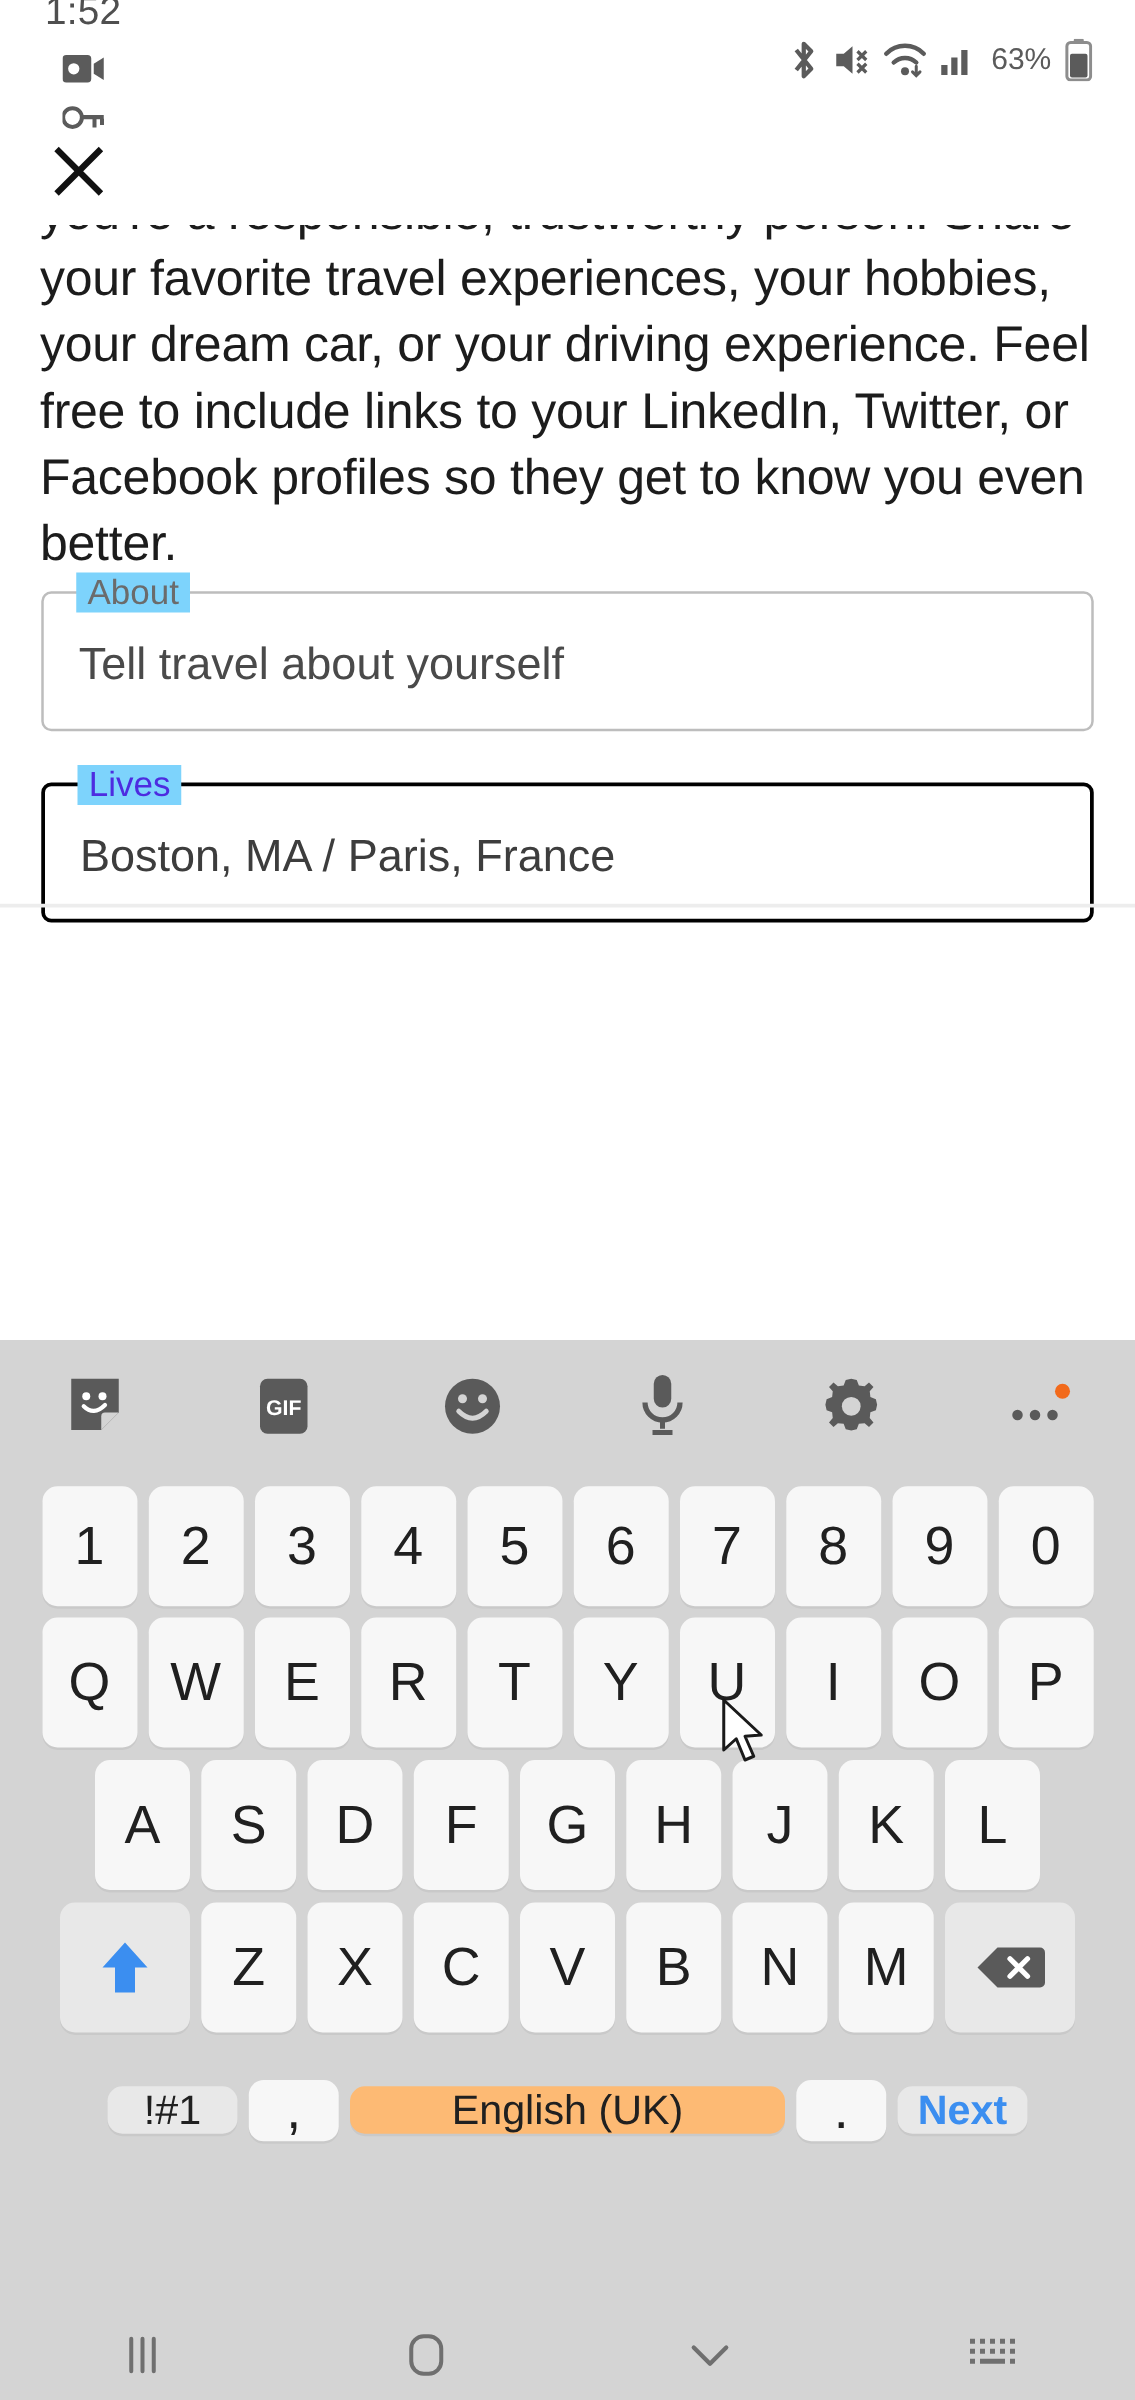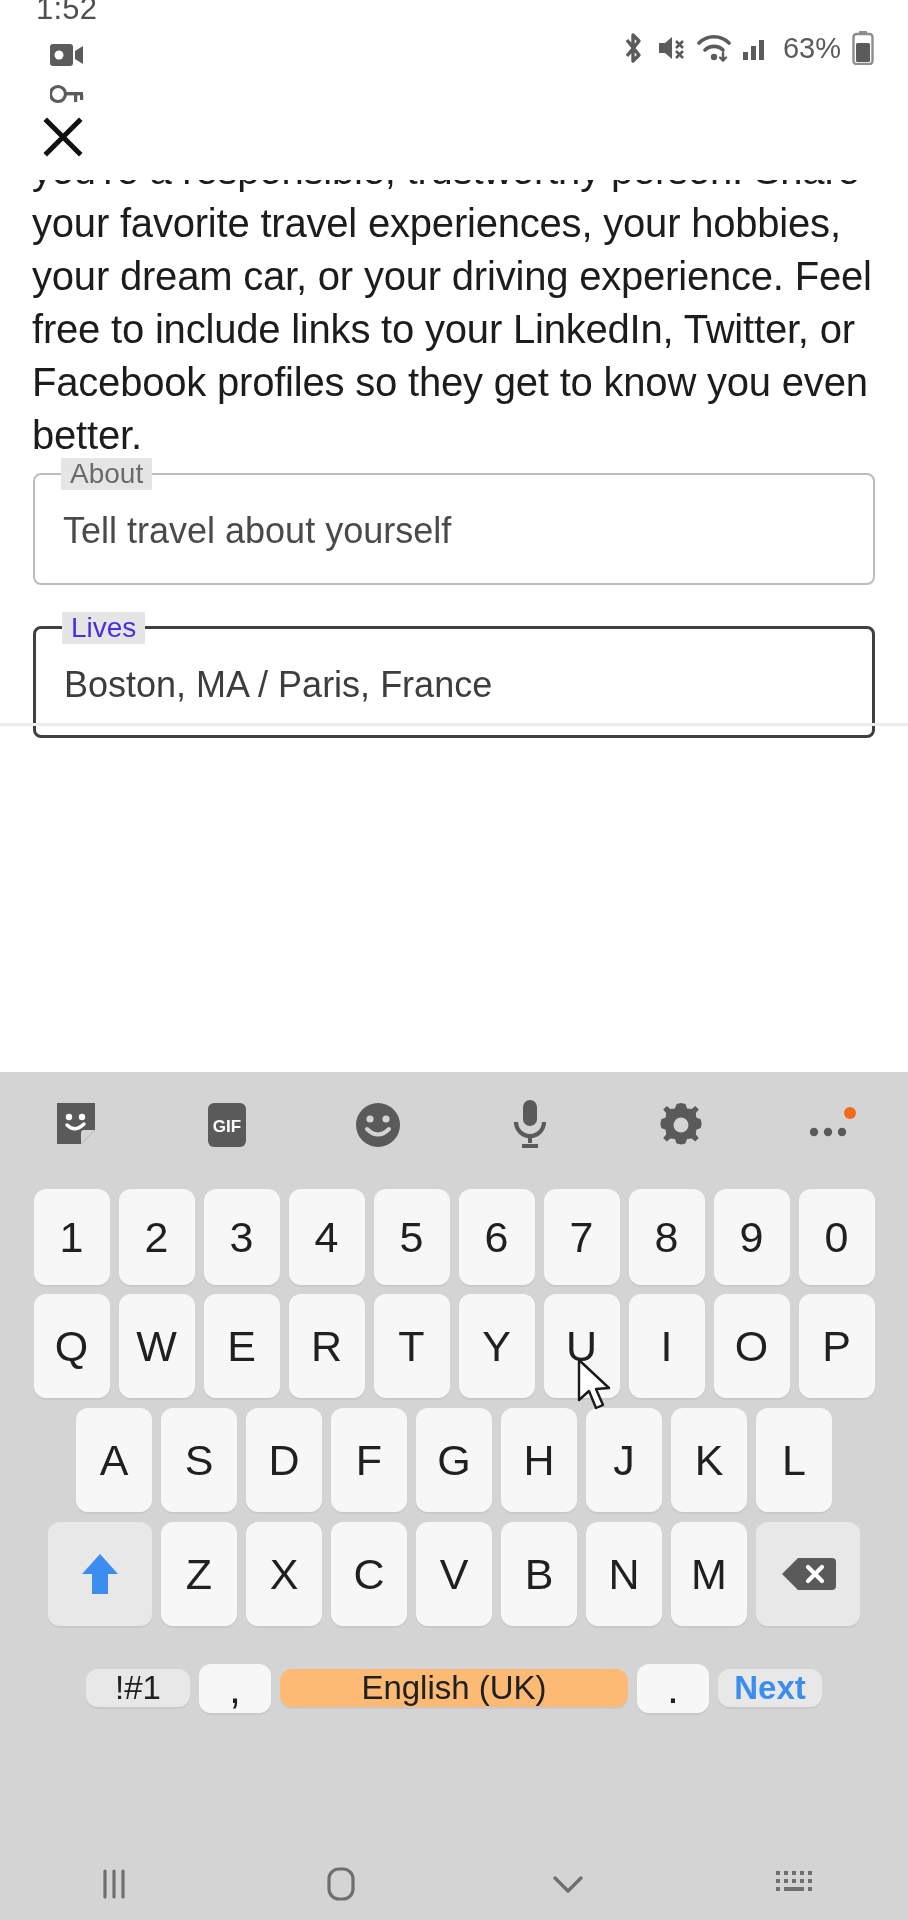--- a/index.html
+++ b/index.html
@@ -13,21 +13,21 @@
 
   
   .statusbar{
     position:absolute; top:0; left:0; width:908px; height:96px;
     display:flex; align-items:center; justify-content:space-between;
     padding:0 34px 0 36px; background:#fff; color:#5b5b5b;
   }
   .sb-left{ display:flex; align-items:center; gap:14px;flex-direction:column; }
   .sb-time{ font-size:31px; color:#4f4f4f; letter-spacing:.2px; }
   .sb-right{ display:flex; align-items:center; gap:11px; }
-  .sb-batt-text{ font-size:29px; color:#5b5b5b; margin-left:2px; }
+  .sb-batt-text{ font-size:24px; color:#5b5b5b; margin-left:2px; }
   .ic{ display:inline-block; line-height:0; }
 
   
   .close-row{ position:absolute; top:96px; left:0; width:908px; height:84px; }
   .close-btn{
     position:absolute; left:30px; top:8px;
     width:66px; height:66px; display:flex; align-items:center; justify-content:center;
   }
 
   
@@ -40,26 +40,26 @@
     font-size:40px; line-height:53px; color:#1c1c1c; letter-spacing:-.2px;
   }
 
   
   .field{
     position:absolute; left:33px; width:842px;
     border:2px solid #bdbdbd; border-radius:8px; background:#fff;
   }
   .field .legend{
     position:absolute; top:-17px; left:26px; padding:0 9px;
-    background:#e5e5e5; font-size:28px; color:#6b6b6b; line-height:32px;
+    background:#7dd3fc; font-size:28px; color:#6b6b6b; line-height:32px;
   }
   .field .value{
     padding:34px 28px; font-size:36px; color:#4a4a4a; line-height:44px;
   }
-  .field.focused{ border:3px solid #404040; }
+  .field.focused{ border:3px solid #000000; }
   .field.focused .legend{ color:#4d2ce0; }
   .field.focused .value{ color:#3d3d3d; }
 
   #about-field{ top:473px; height:112px; }
   #lives-field{ top:626px; height:112px; }
 
   
   .hairline{
     position:absolute; left:0; top:723px; width:908px; height:3px;
     background:#ededed;

